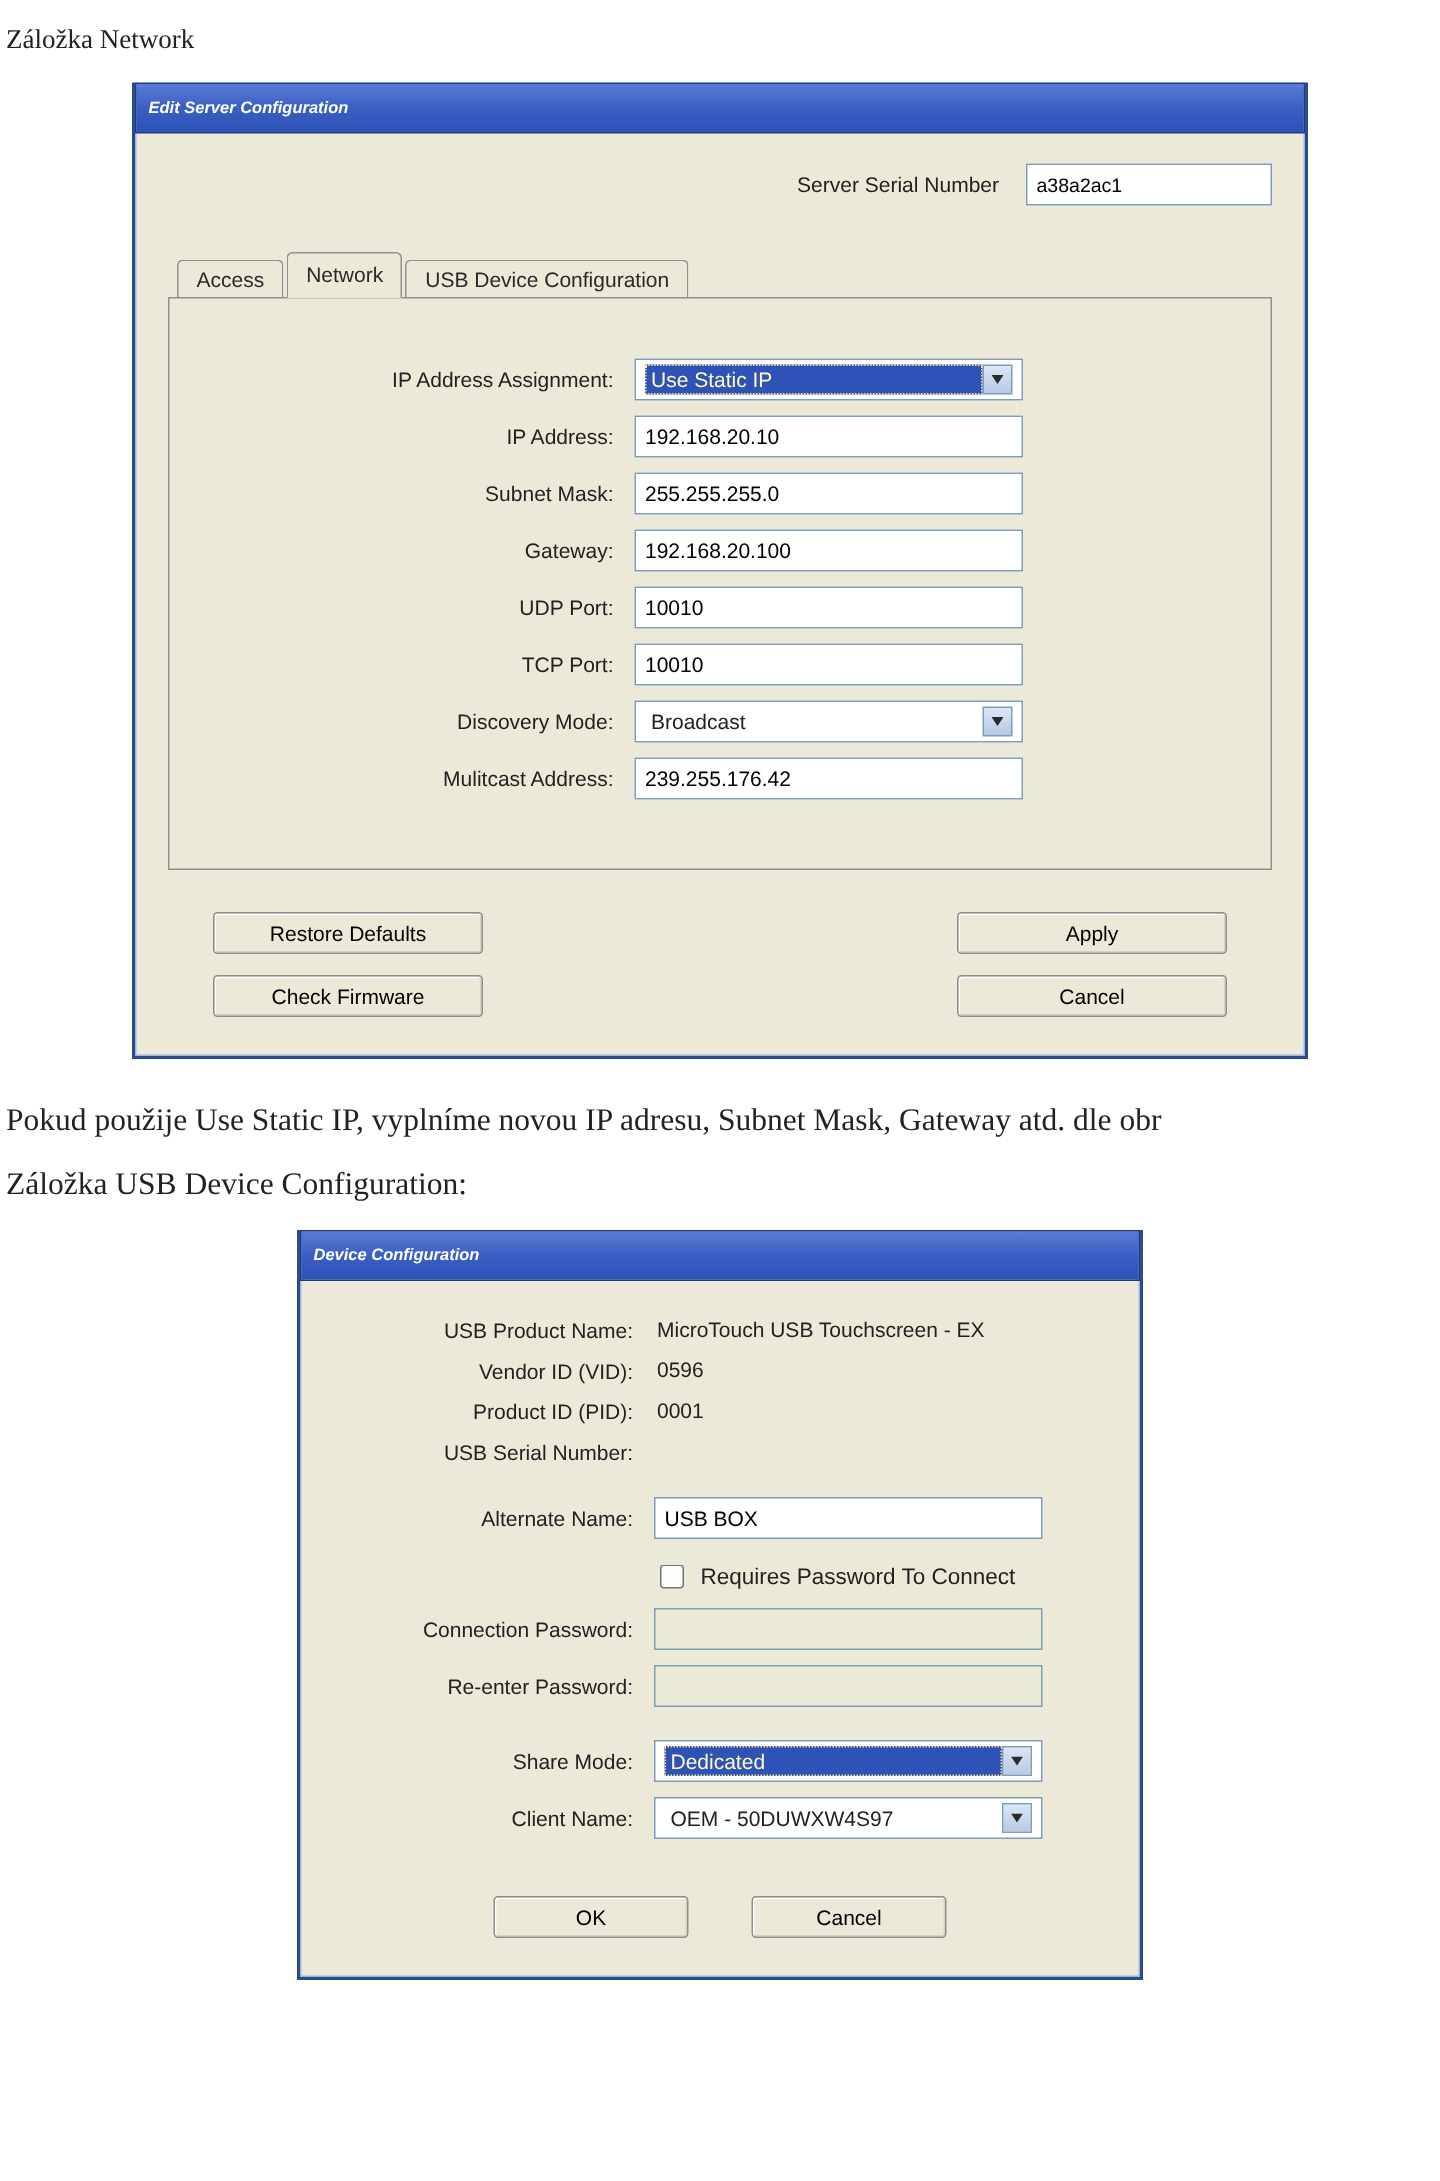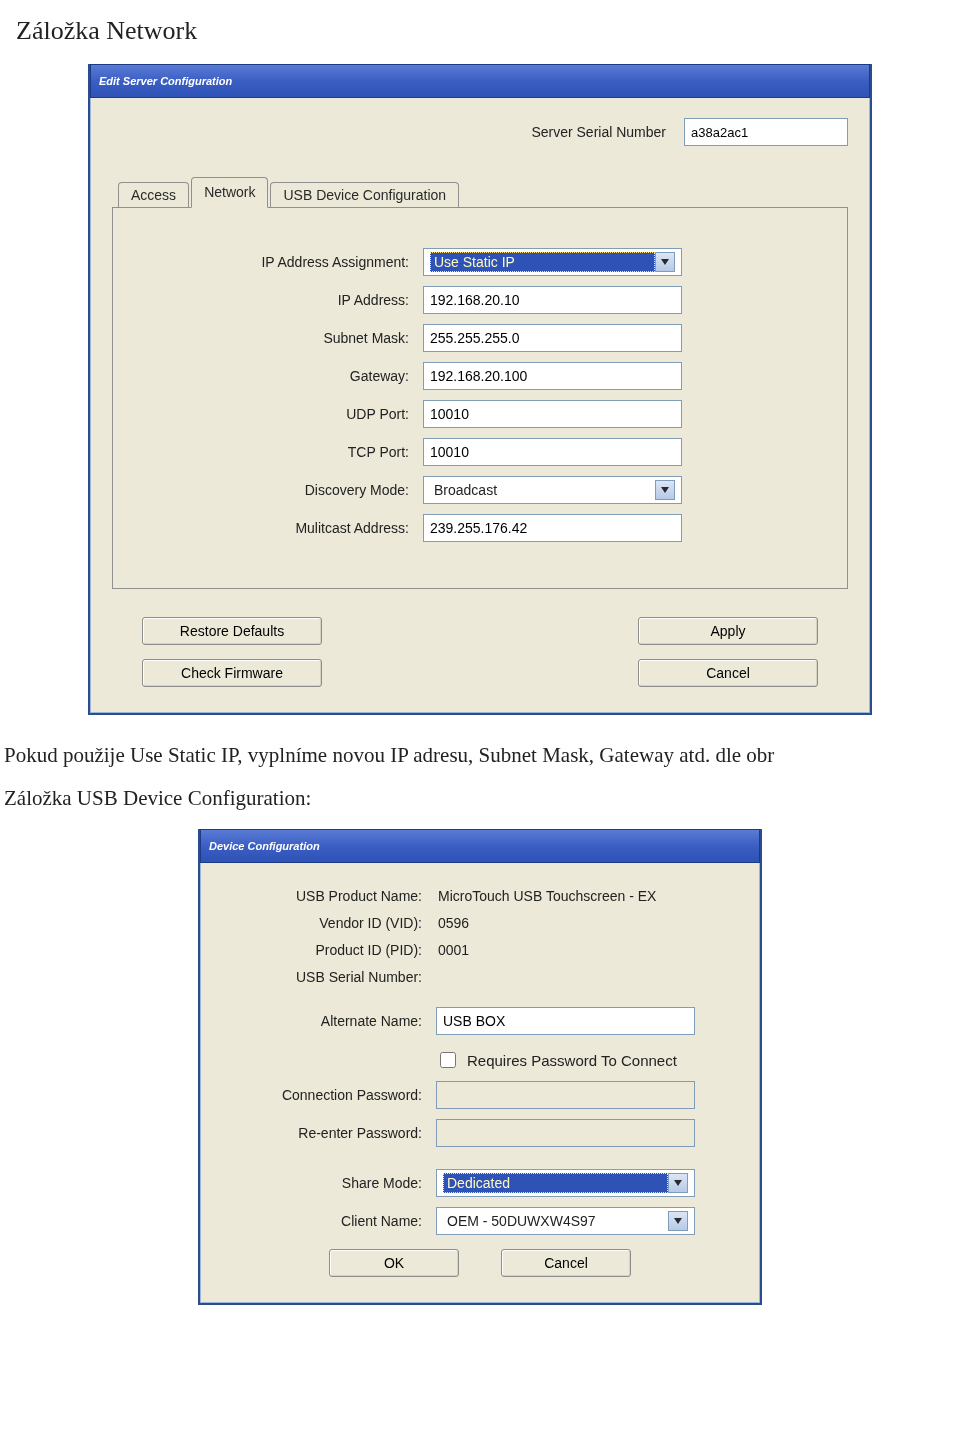--- a/index.html
+++ b/index.html
@@ -9,22 +9,22 @@
     font-family: "Tahoma", Arial, sans-serif;
     font-size: 15px;
     color: #222;
     width: 960px;
   }
   .page {
     padding: 12px 4px 40px 4px;
   }
   .section-title {
     font-family: "Times New Roman", serif;
-    font-size: 26px;
-    margin: 4px 0 18px 12px;
+    font-size: 18px;
+    margin: 4px 0 18px 0;
   }
   .section-body {
     font-family: "Times New Roman", serif;
     font-size: 21px;
     margin: 28px 0 18px 0;
   }
 
   
   .dialog {
     margin: 0 auto;
@@ -221,21 +221,21 @@
     border: 1px solid #8d8d8d;
     border-radius: 3px;
     font-family: Tahoma, Arial, sans-serif;
     font-size: 14px;
     box-shadow: inset 1px 1px 0 #fff, 0 0 0 1px #d7d2c1 inset;
   }
 
   .btnrow.center {
     justify-content: center;
     gap: 42px;
-    margin-top: 14px;
+    margin-top: 38px;
     padding: 0;
   }
   .btnrow.center .winbtn { width: 130px; }
 
   .gap28 { height: 22px; }
   .gap16 { height: 14px; }
 </style>
 </head>
 <body>
 

